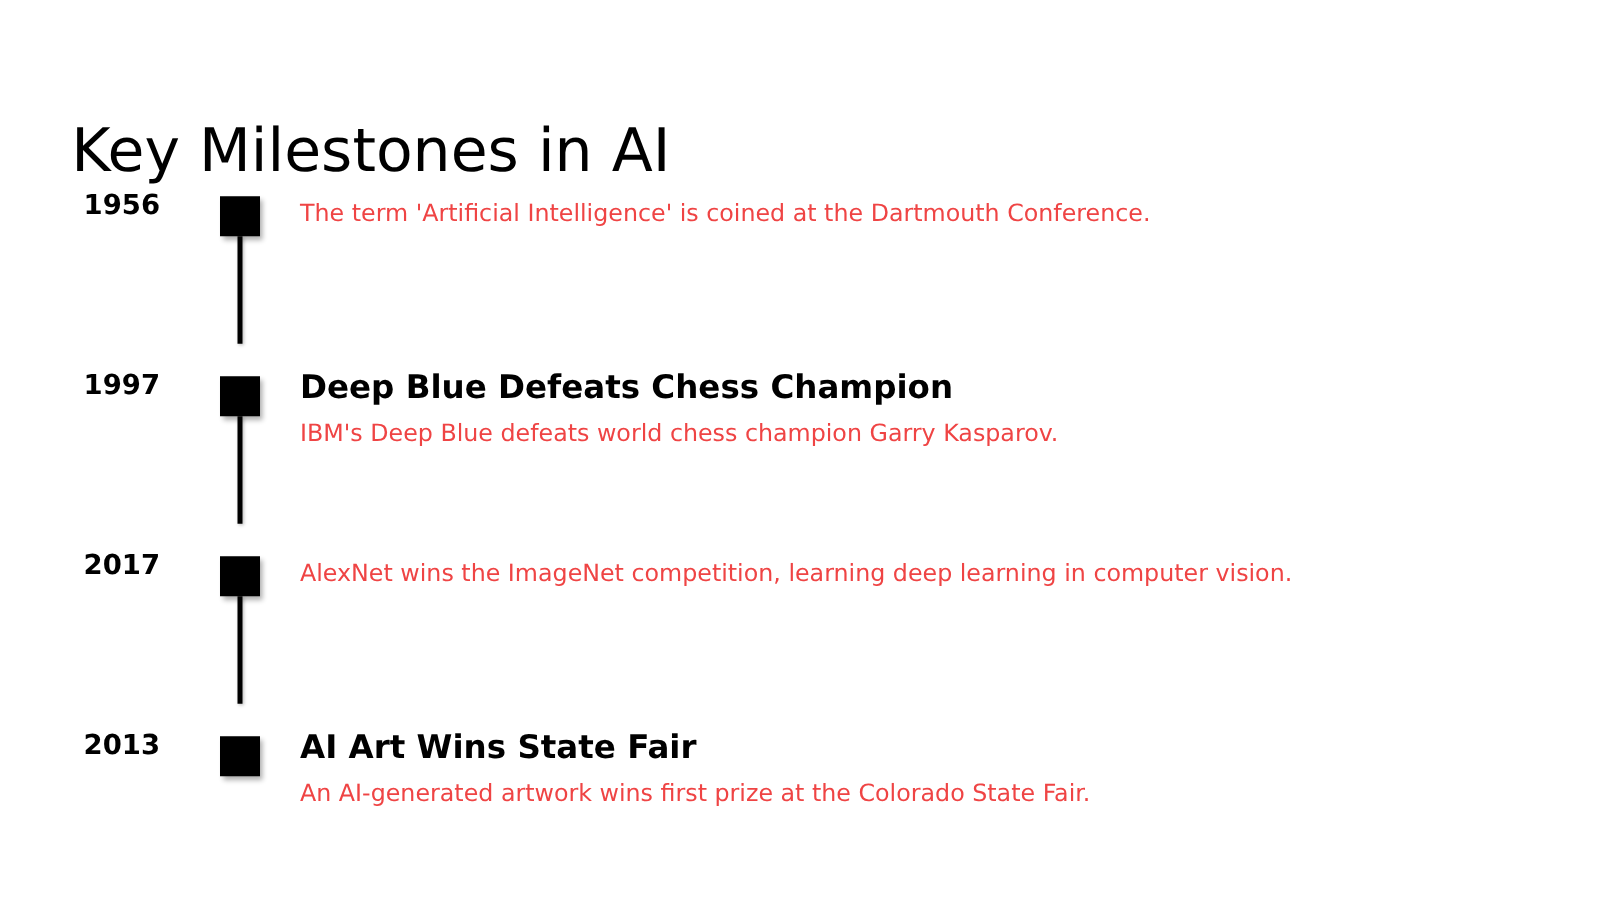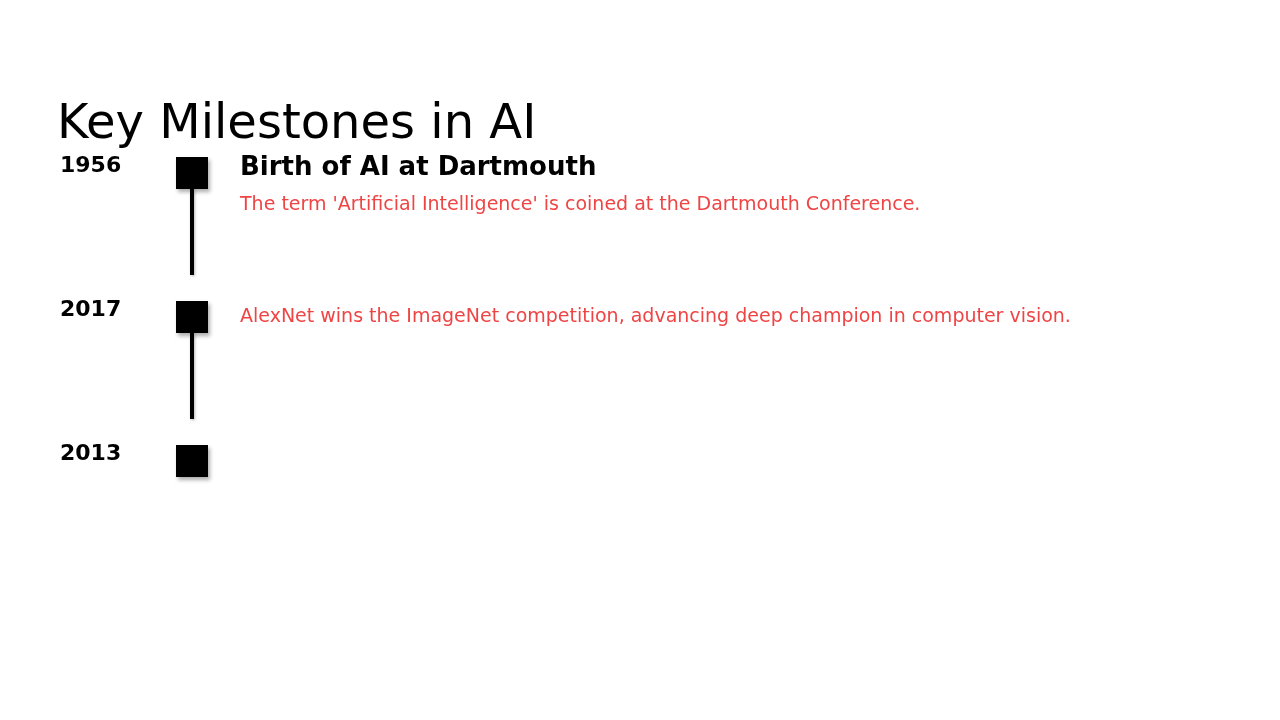--- a/index.html
+++ b/index.html
@@ -44,24 +44,24 @@
     width: 1280px;
   }
 
   .timeline-row {
     position: relative;
     height: 144px;
   }
 
   .year-label {
     position: absolute;
-    left: 60px;
+    left: 40px;
     top: 2px;
     width: 115px;
-    text-align: left;
+    text-align: center;
     font-family: "DejaVu Sans", sans-serif;
     font-size: 22px;
     font-weight: bold;
     line-height: 26px;
     color: #000000;
     white-space: nowrap;
   }
 
   .marker-col {
     position: absolute;
@@ -126,39 +126,53 @@
 
   <div class="timeline">
 
     <div class="timeline-row">
       <div class="year-label">1956</div>
       <div class="marker-col">
         <div class="marker-square"></div>
         <div class="marker-line"></div>
       </div>
       <div class="entry-body">
-        <div class="entry-title">Birth of AI at Dartmouth</div>
         <div class="entry-desc">The term 'Artificial Intelligence' is coined at the Dartmouth Conference.</div>
       </div>
     </div>
 
+    <div class="timeline-row">
+      <div class="year-label">1997</div>
+      <div class="marker-col">
+        <div class="marker-square"></div>
+        <div class="marker-line"></div>
+      </div>
+      <div class="entry-body">
+        <div class="entry-title">Deep Blue Defeats Chess Champion</div>
+        <div class="entry-desc">IBM's Deep Blue defeats world chess champion Garry Kasparov.</div>
+      </div>
+    </div>
 
     <div class="timeline-row">
       <div class="year-label">2017</div>
       <div class="marker-col">
         <div class="marker-square"></div>
         <div class="marker-line"></div>
       </div>
       <div class="entry-body">
-        <div class="entry-desc">AlexNet wins the ImageNet competition, advancing deep champion in computer vision.</div>
+        <div class="entry-desc">AlexNet wins the ImageNet competition, learning deep learning in computer vision.</div>
       </div>
     </div>
 
     <div class="timeline-row is-last">
       <div class="year-label">2013</div>
       <div class="marker-col">
         <div class="marker-square"></div>
 
       </div>
+      <div class="entry-body">
+        <div class="entry-title">AI Art Wins State Fair</div>
+        <div class="entry-desc">An AI-generated artwork wins first prize at the Colorado State Fair.</div>
+      </div>
     </div>
 
   </div>
 </div>
 
 </body></html>

